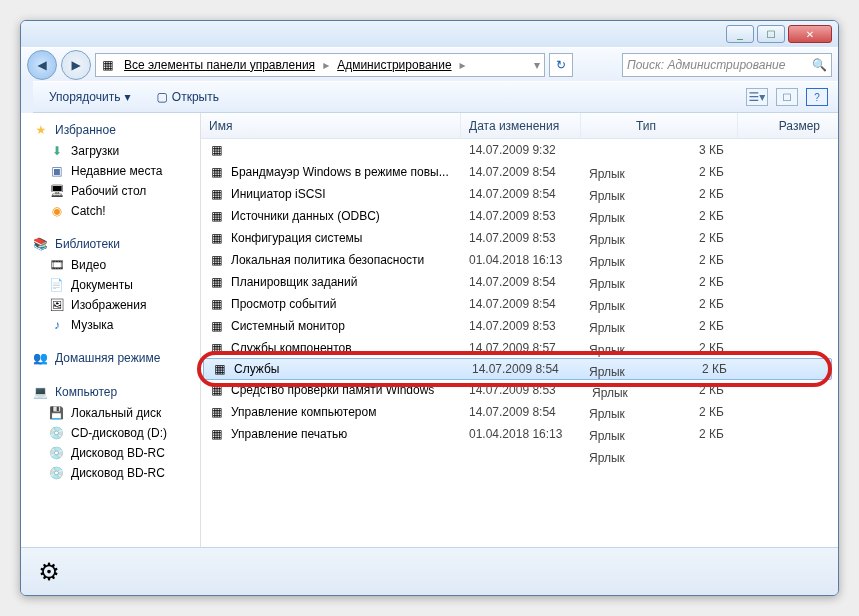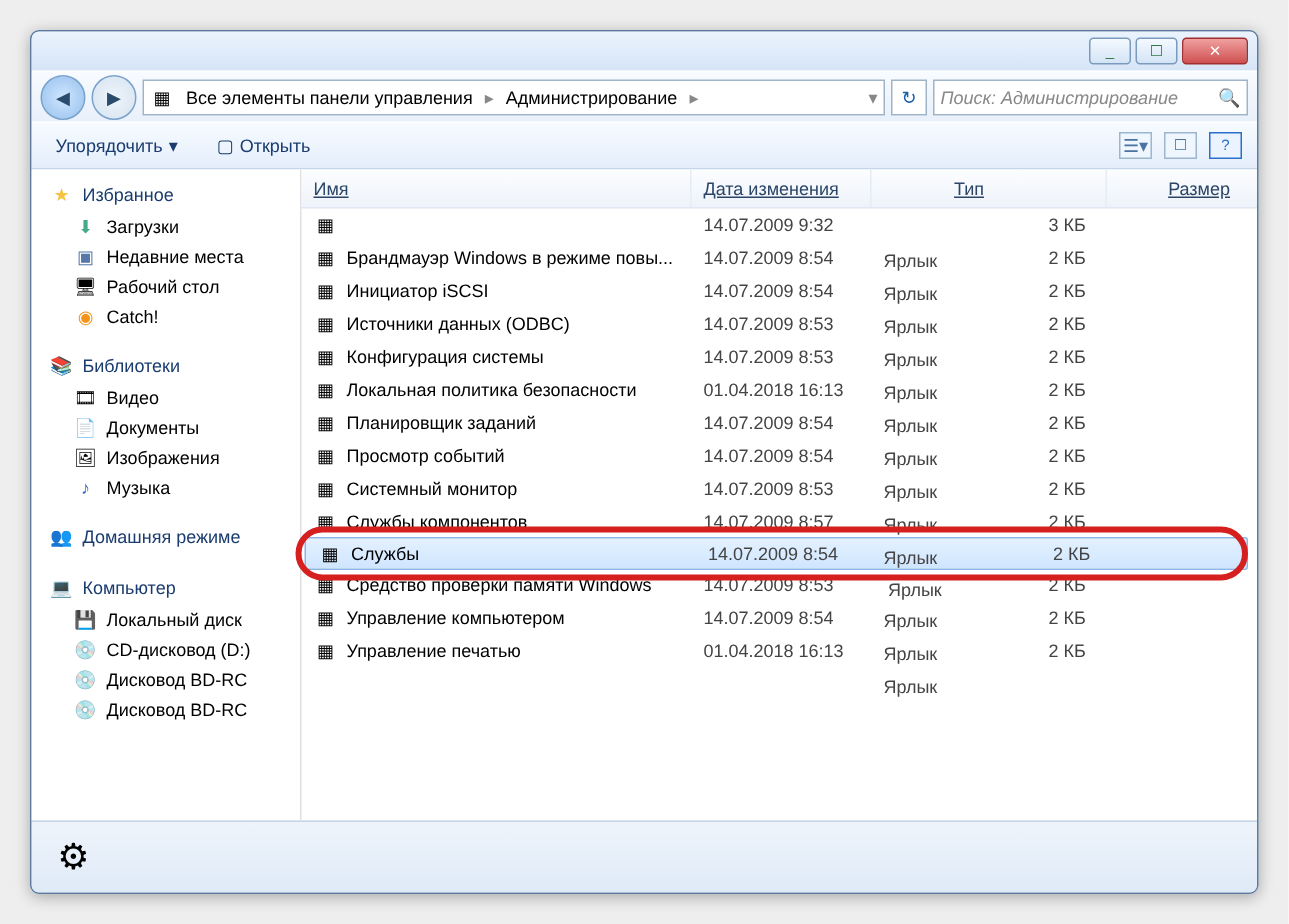--- a/index.html
+++ b/index.html
@@ -13,38 +13,38 @@
   display: flex; flex-direction: column;
   overflow: hidden;
 }
 .titlebar { height: 26px; background: linear-gradient(#eaf3fd,#d6e5f7); display:flex; justify-content:flex-end; align-items:center; padding:0 6px; gap:3px; }
 .titlebtn { width:28px; height:18px; border:1px solid #7a9bbd; border-radius:3px; display:flex; align-items:center; justify-content:center; background:linear-gradient(#f4f9ff,#d4e4f5); cursor:default; font-size:10px; color:#374; }
 .titlebtn.close { width:44px; background:linear-gradient(#f0a0a0,#d05050); color:#fff; border-color:#a03030; }
 .navbar { height:34px; background:linear-gradient(#f8fbff,#e8f0fb); display:flex; align-items:center; padding:0 6px; gap:4px; border-top:1px solid #fff; }
 .navbtn { width:30px; height:30px; border-radius:50%; background:radial-gradient(#cfe6ff,#96c0ec); border:1px solid #7aa3cc; display:flex; align-items:center; justify-content:center; color:#2a4b6b; }
 .navbtn.fwd { background:radial-gradient(#eef4fa,#d6e3f1); }
 .addr { flex:1; height:24px; background:#fff; border:1px solid #a0b4c8; display:flex; align-items:center; padding:0 4px; gap:4px; }
-.addr .crumb { padding:2px 4px; color:#000; }
+.addr .crumb { padding:2px 4px; color:#000;text-decoration:underline; }
 .addr .sep { color:#888; }
 .refresh { width:24px; height:24px; background:#fff; border:1px solid #a0b4c8; display:flex; align-items:center; justify-content:center; color:#175ea8; }
-.search { width:210px; height:24px; background:#fff; border:1px solid #a0b4c8; display:flex; align-items:center; padding:0 4px; color:#888; font-style:italic; }
+.search { width:210px; height:24px; background:#fff; border:1px solid #a0b4c8; display:flex; align-items:center; padding:0 4px; color:#888; font-style:italic;margin-left:45px; }
 .search .sicon { margin-left:auto; color:#5b8ec1; font-style:normal; }
-.toolbar { height:32px; background:linear-gradient(#f7fbff,#e4eefb); border-top:1px solid #fff; border-bottom:1px solid #c5d5e8; display:flex; align-items:center; padding:0 10px; gap:14px; }
+.toolbar { height:32px; background:linear-gradient(#f7fbff,#e4eefb); border-top:1px solid #fff; border-bottom:1px solid #c5d5e8; display:flex; align-items:center; padding:0 10px; gap:14px;margin-left:12px; }
 .toolbtn { display:flex; align-items:center; gap:4px; color:#1a3c6e; padding:3px 6px; }
 .toolbar .right { margin-left:auto; display:flex; gap:8px; align-items:center; }
 .viewicon { width:22px; height:18px; border:1px solid #9cb6d0; background:#f0f6fd; display:flex; align-items:center; justify-content:center; color:#4a73a0; font-size:10px; }
 .content { flex:1; display:flex; background:#fff; overflow:hidden; }
 .sidebar { width:180px; border-right:1px solid #e0e0e0; background:#fff; overflow-y:auto; padding:4px 0; }
 .side-group { padding:2px 6px 10px 10px; }
 .side-head { display:flex; align-items:center; gap:6px; padding:3px 2px; color:#1a3c6e; }
 .side-item { display:flex; align-items:center; gap:6px; padding:2px 2px 2px 18px; color:#000; }
 .icon16 { width:16px; height:16px; display:inline-flex; align-items:center; justify-content:center; font-size:12px; }
 .main { flex:1; display:flex; flex-direction:column; position:relative; }
 .cols { display:flex; height:26px; background:linear-gradient(#fcfdff,#eef3fa); border-bottom:1px solid #dfe7f2; color:#2a4566; }
-.col { display:flex; align-items:center; padding:0 8px; border-right:1px solid #e6ecf4;text-decoration:underline; }
+.col { display:flex; align-items:center; padding:0 8px; border-right:1px solid #e6ecf4; }
 .col:last-child { border-right:none; }
 .c-name { width:260px; }
 .c-date { width:120px; }
 .c-type { width:110px;margin-left:47px; }
 .c-size { width:90px; justify-content:flex-end; }
 .rows { flex:1; overflow:auto; }
 .row { display:flex; height:22px; align-items:center; padding:0; }
 .row.selected { background:linear-gradient(#e4f1ff,#cfe6ff); border:1px solid #8ab5e4; border-radius:2px; padding:0; margin:-1px 6px -1px 2px; }
 .cell { padding:0 8px; overflow:hidden; white-space:nowrap; text-overflow:ellipsis; }
 .cell.name { width:260px; display:flex; align-items:center; gap:6px; }

